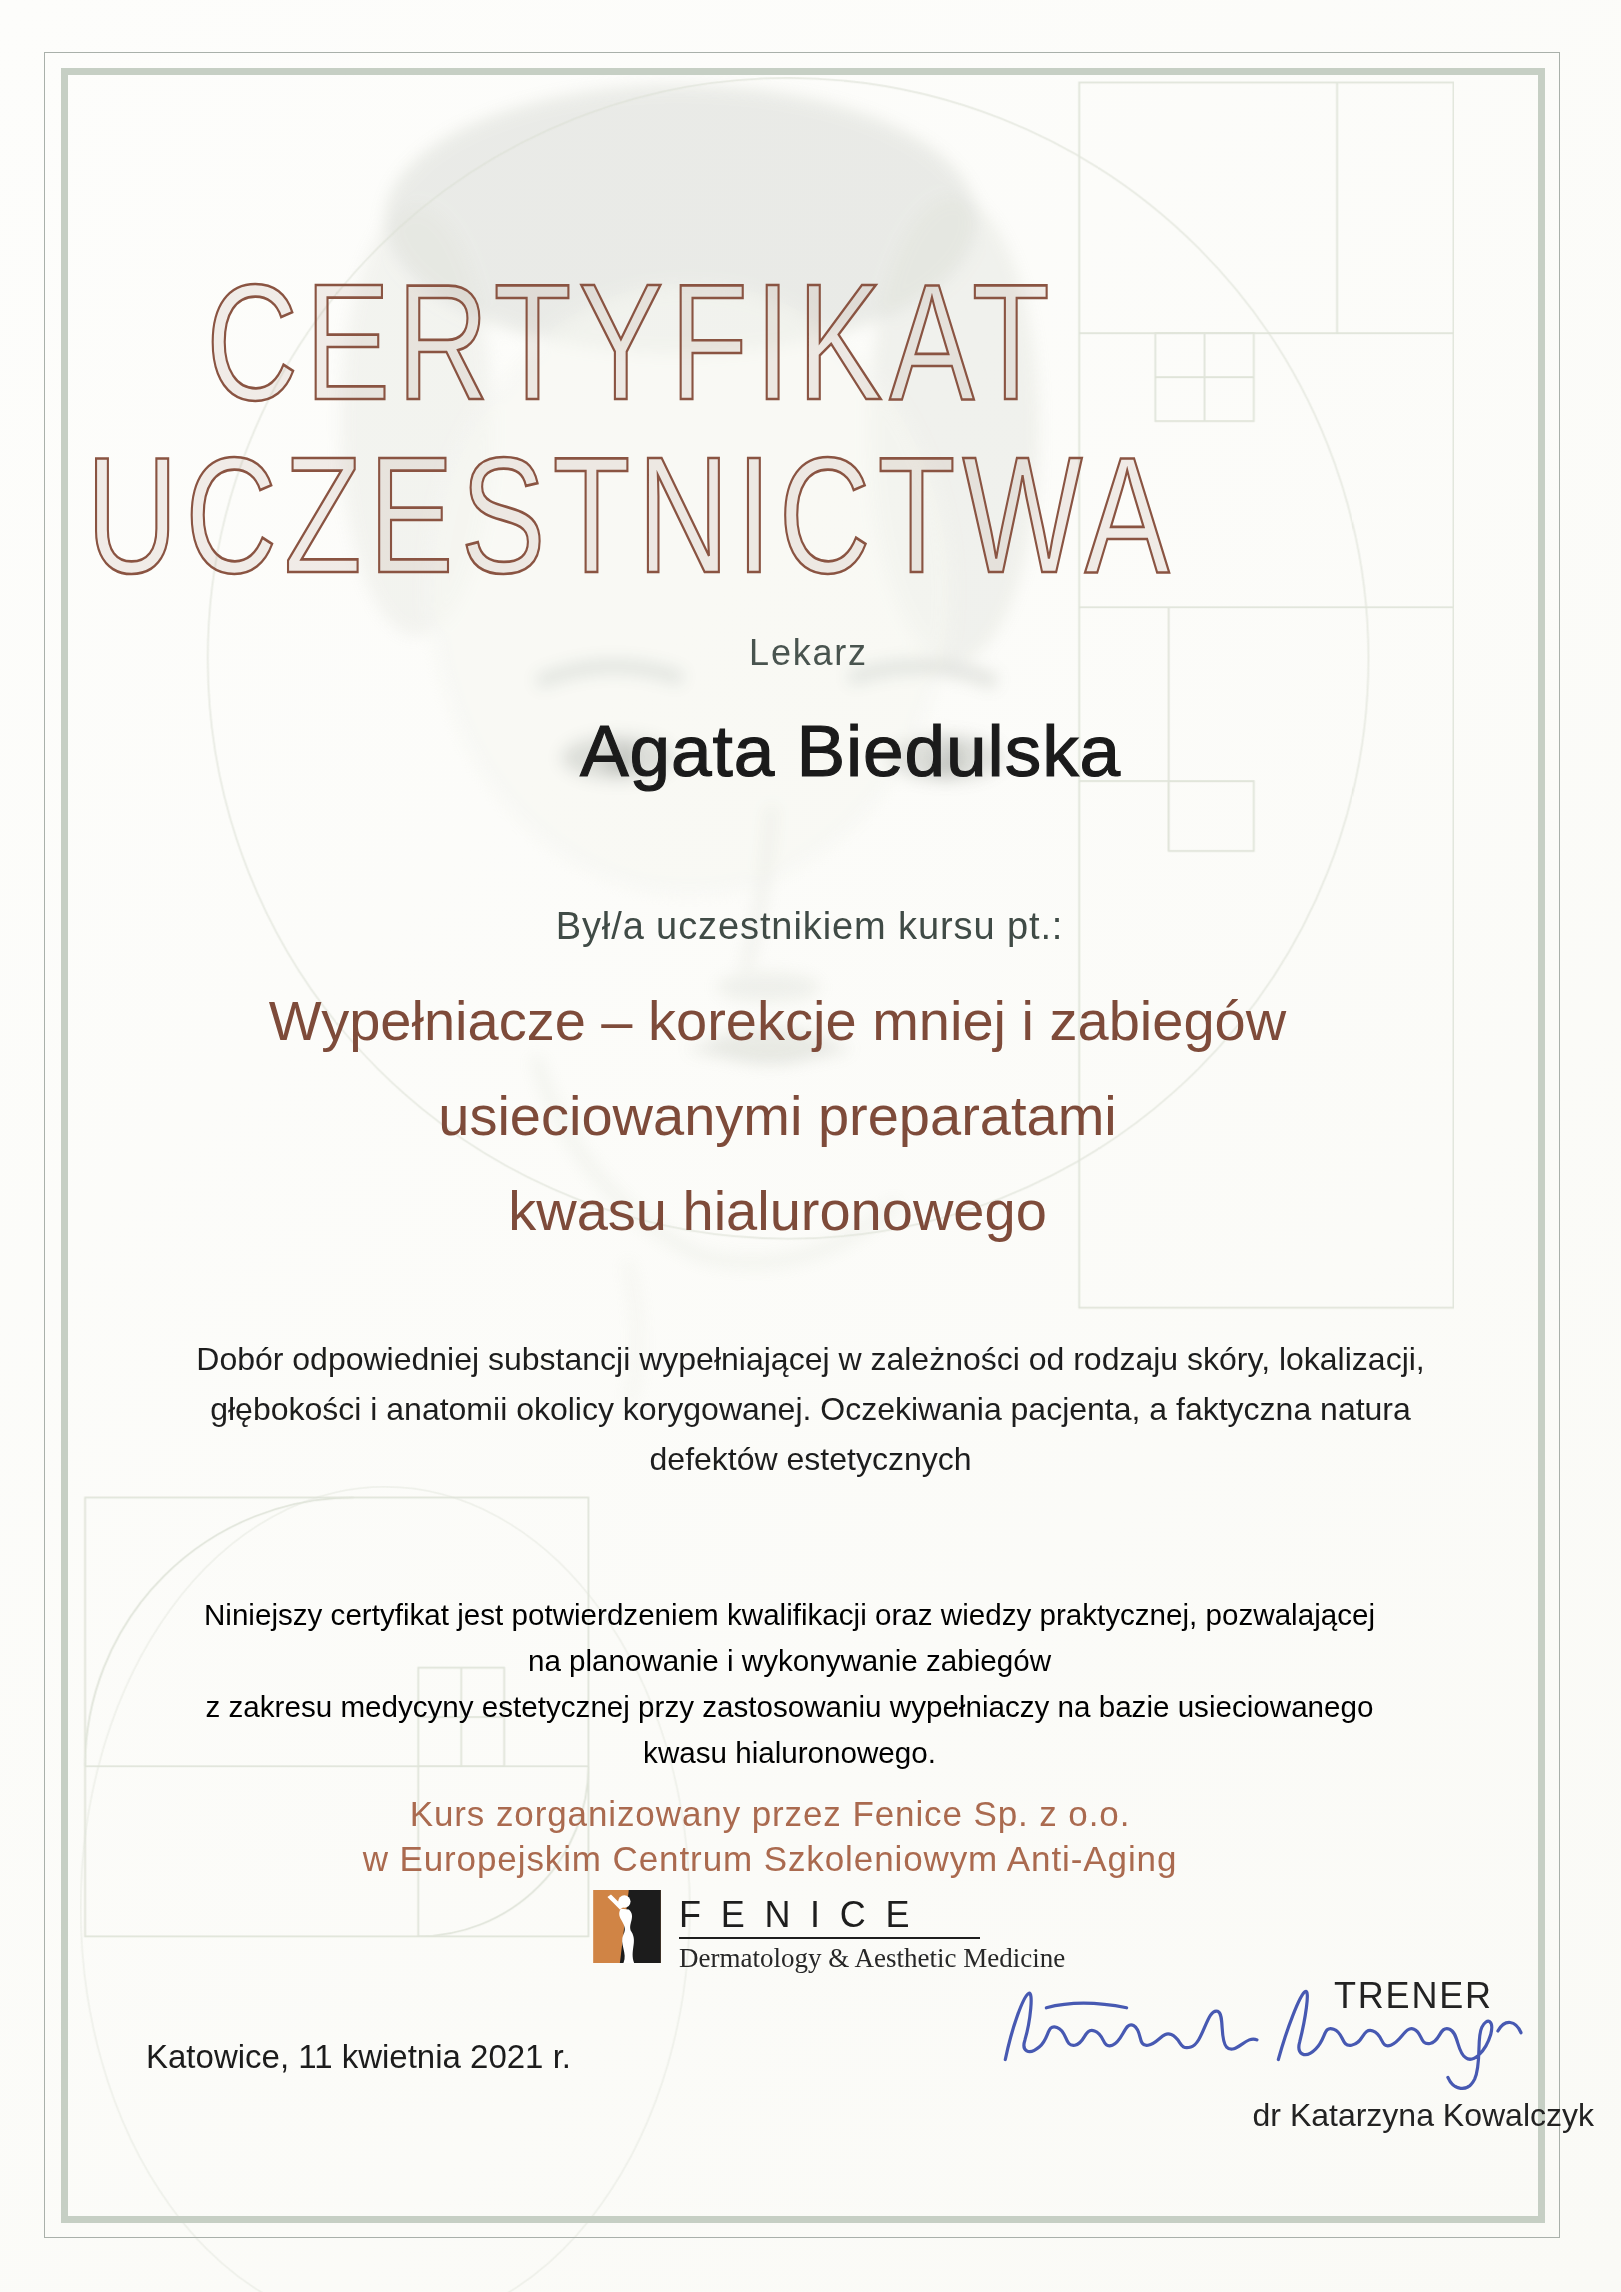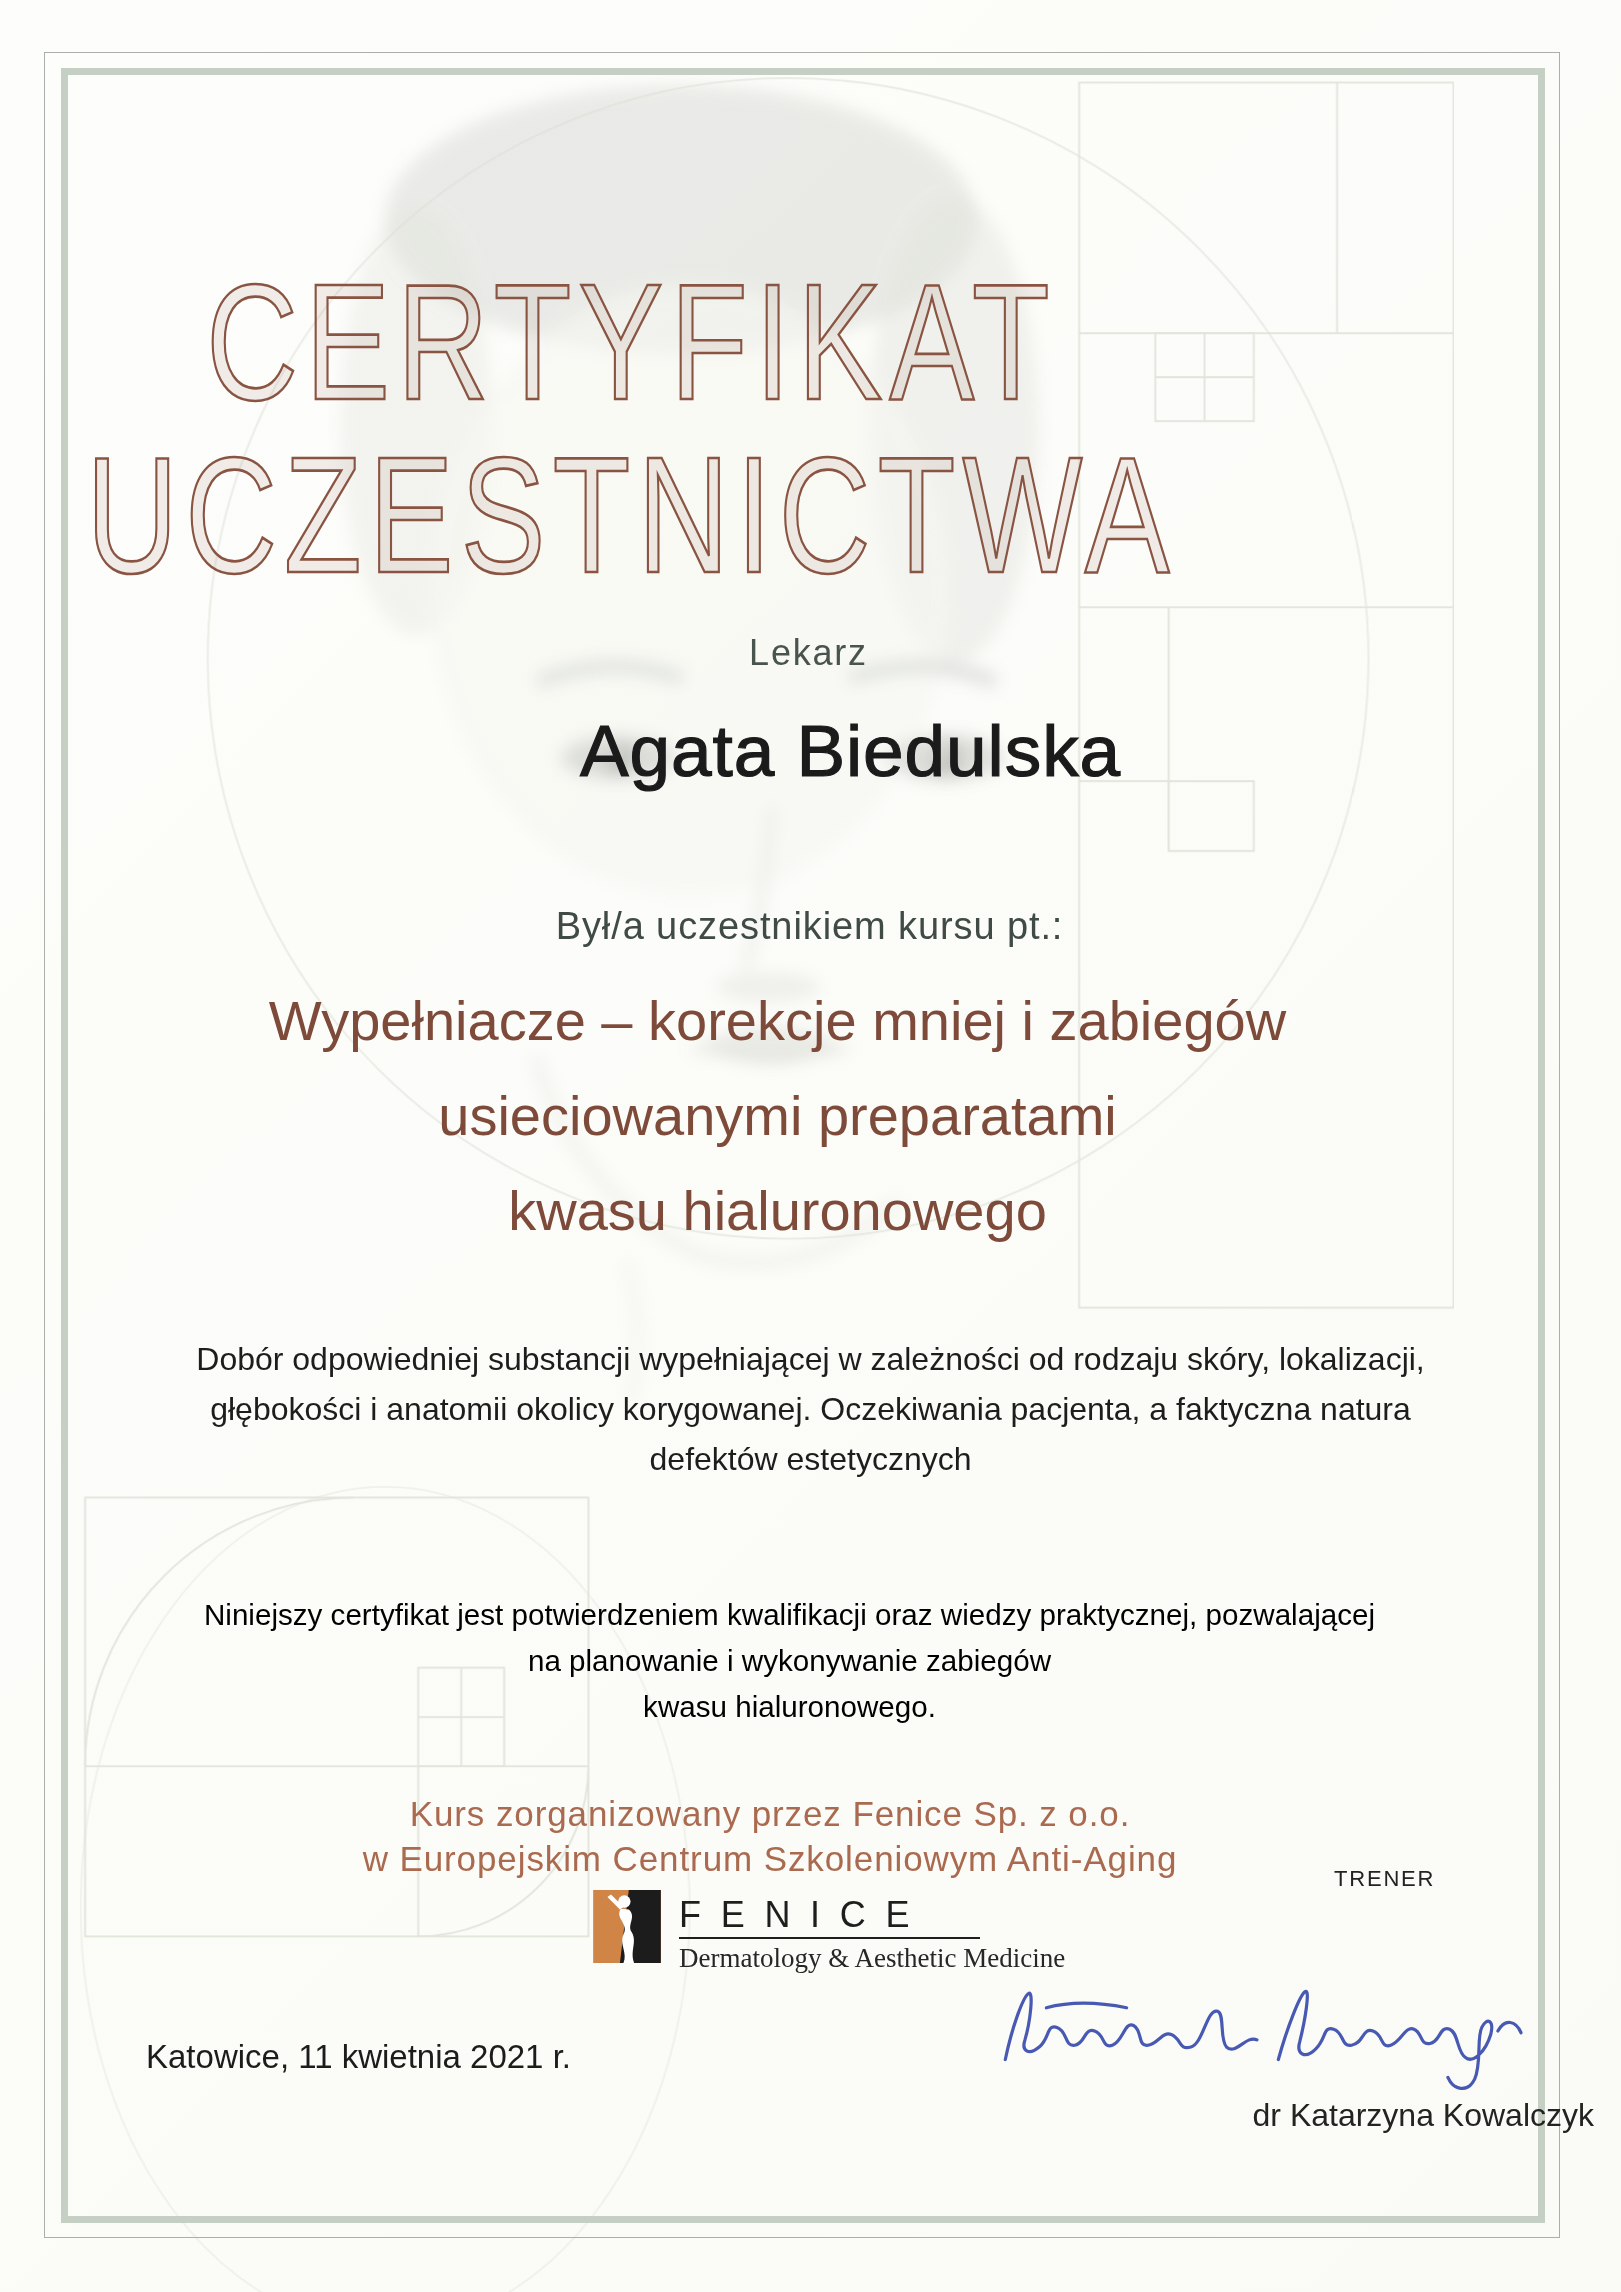--- a/index.html
+++ b/index.html
@@ -65,21 +65,21 @@
   .logo-name{
     font-size:36px;color:#1e1e1e;letter-spacing:19.7px;line-height:39px;
     white-space:nowrap;
   }
   .logo-rule{width:301px;border-top:2.7px solid #1e1e1e;margin:2.7px 0 3.6px 0;}
   .logo-tagline{
     font-family:"Liberation Serif",serif;font-size:27px;color:#272727;
     white-space:nowrap;
   }
   .trener{
-    left:1334px;top:1866px;font-size:22px;color:#232323;letter-spacing:1.8px;
+    left:1334px;top:1975px;font-size:36px;color:#232323;letter-spacing:1.8px;
   }
   .signature{left:992px;top:1981px;width:537px;height:116px;}
   .trainer-name{
     left:1057px;top:2097px;width:537px;text-align:right;
     font-size:32px;color:#232323;
   }
   .date{
     left:146px;top:2038px;font-size:33px;color:#1c1c1c;
   }
 </style>
@@ -159,20 +159,21 @@
 
 <div class="abs desc">
   <div>Dobór odpowiedniej substancji wypełniającej w zależności od rodzaju skóry, lokalizacji,</div>
   <div>głębokości i anatomii okolicy korygowanej. Oczekiwania pacjenta, a faktyczna natura</div>
   <div>defektów estetycznych</div>
 </div>
 
 <div class="abs confirm">
   <div>Niniejszy certyfikat jest potwierdzeniem kwalifikacji oraz wiedzy praktycznej, pozwalającej</div>
   <div>na planowanie i wykonywanie zabiegów</div>
+  <div>z zakresu medycyny estetycznej przy zastosowaniu wypełniaczy na bazie usieciowanego</div>
   <div>kwasu hialuronowego.</div>
 </div>
 
 <div class="abs organizer">
   <div>Kurs zorganizowany przez Fenice Sp. z o.o.</div>
   <div>w Europejskim Centrum Szkoleniowym Anti-Aging</div>
 </div>
 
 <div class="abs logo-row">
   <div class="logo-box">

